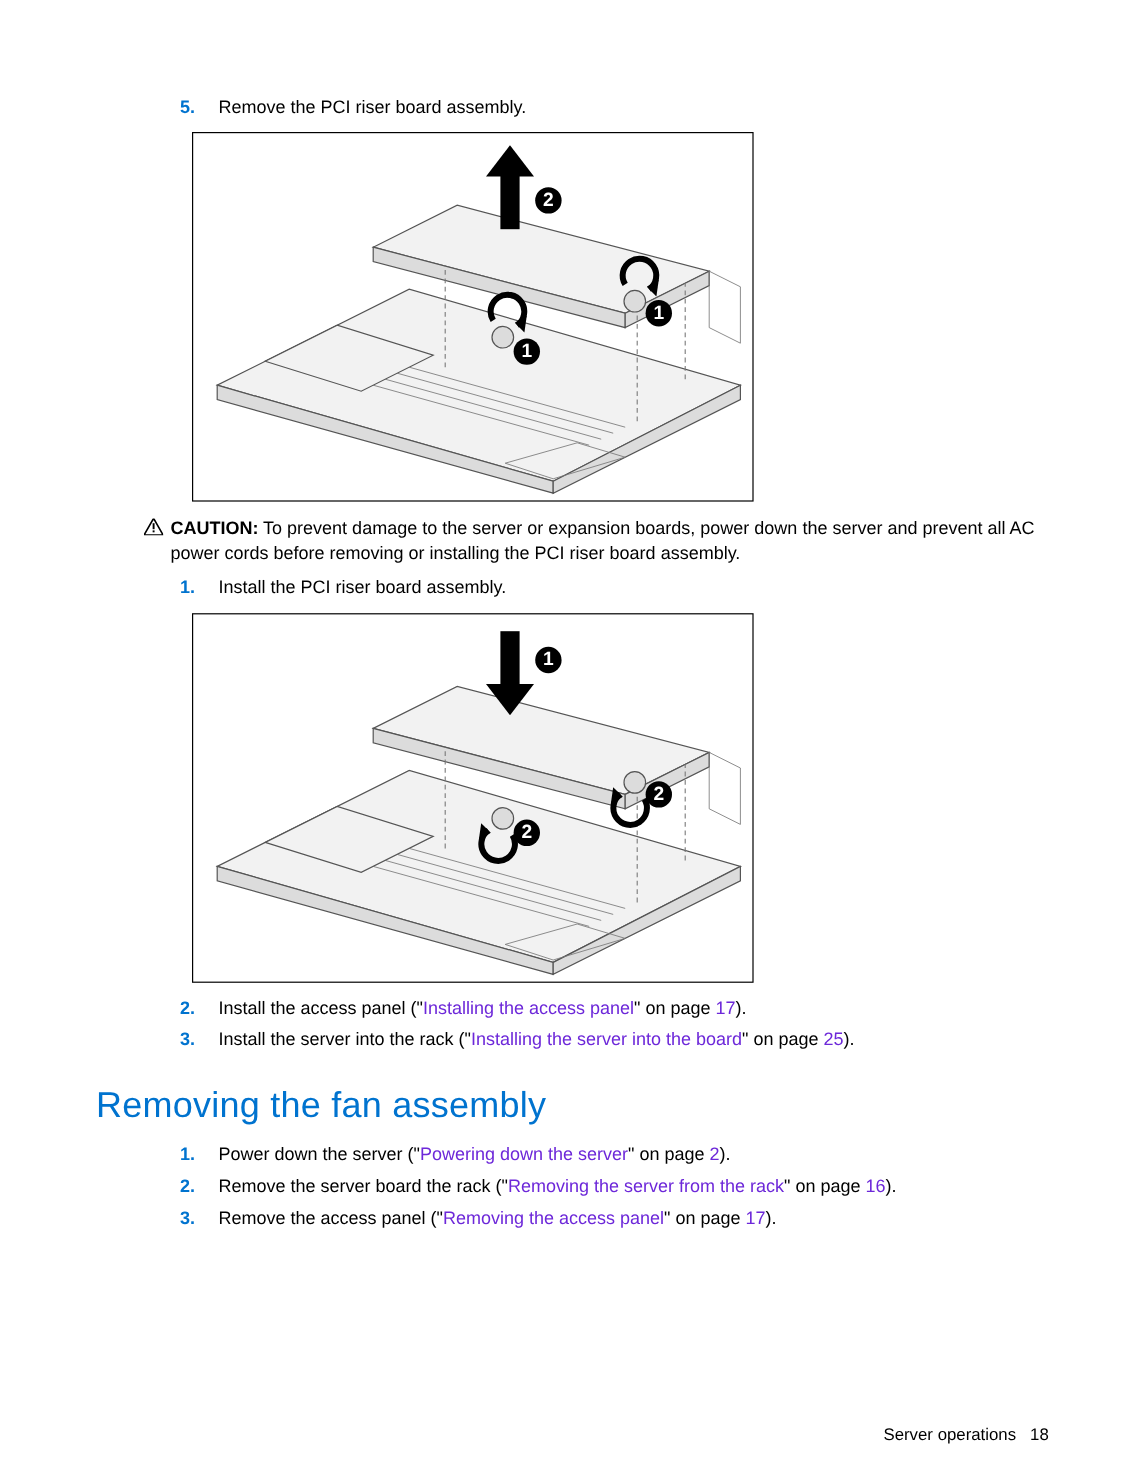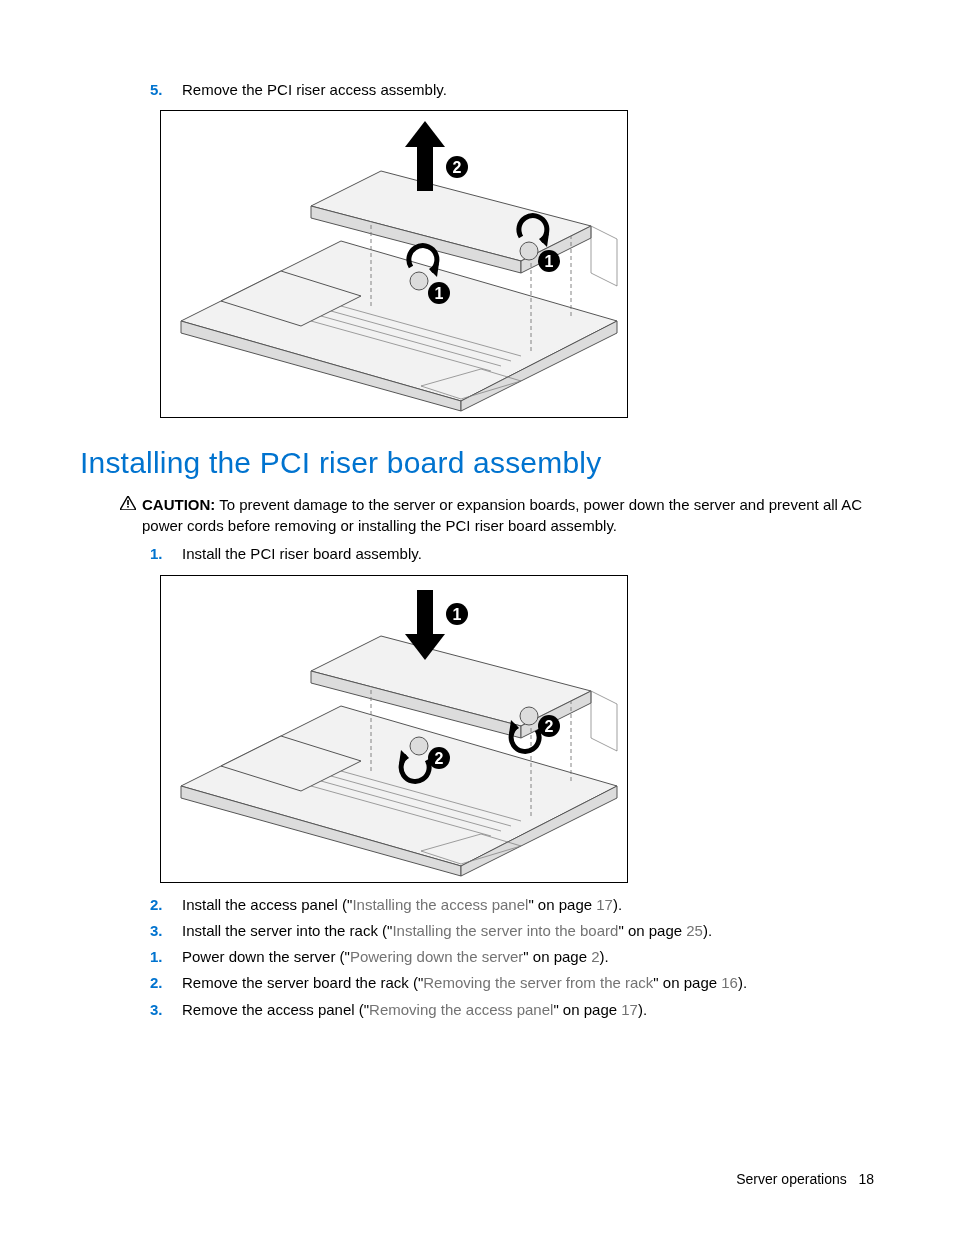--- a/index.html
+++ b/index.html
@@ -41,21 +41,21 @@
     line-height: 1.35;
   }
   ol.steps > li .num {
     position: absolute;
     left: 0;
     top: 0;
     color: #0073cf;
     font-weight: 700;
   }
   a.link {
-    color: #737373;
+    color: #6d28d9;
     text-decoration: none;
   }
   .pg {
     color: #0073cf;
   }
   .img-box {
     margin: 10px 0 12px 80px;
     border: 1px solid #000;
     background: #fff;
     position: relative;
@@ -74,42 +74,42 @@
     left: 0;
     top: 2px;
     width: 16px;
     height: 14px;
   }
   .caution-label {
     font-weight: 700;
   }
   .footer {
     position: absolute;
-    bottom: 48px;
+    bottom: 32px;
     right: 80px;
     font-size: 14px;
     color: #000;
   }
   .panel { fill: #f2f2f2; stroke: #555; }
   .shade { fill: #dcdcdc; stroke: #555; }
   .arrow-fill { fill: #000; }
   .callout-circle { fill: #000; }
   .callout-text { fill: #fff; font-weight: 700; font-size: 16px; text-anchor: middle; dominant-baseline: central; font-family: Arial; }
   .thin { stroke:#777; stroke-width:0.7; fill:none; }
   .dash { stroke:#777; stroke-width:0.9; fill:none; stroke-dasharray:4 3; }
 </style>
 </head>
 <body>
 
 <div class="page">
 
   <ol class="steps">
     <li>
       <span class="num">5.</span>
-      <span>Remove the PCI riser access assembly.</span>
+      <span>Remove the PCI riser board assembly.</span>
     </li>
   </ol>
 
   <div class="img-box img-a">
     <svg viewBox="0 0 466 306" width="466" height="306">
       <defs>
         <pattern id="hatch" patternUnits="userSpaceOnUse" width="6" height="6" patternTransform="rotate(45)">
           <rect width="6" height="6" fill="#eee"></rect>
           <line x1="0" y1="0" x2="0" y2="6" stroke="#888" stroke-width="1.2"></line>
         </pattern>
@@ -159,21 +159,20 @@
         <circle class="callout-circle" cx="388" cy="150" r="11"></circle>
         <text class="callout-text" x="388" y="150">1</text>
       </g>
       <g>
         <circle class="callout-circle" cx="296" cy="56" r="11"></circle>
         <text class="callout-text" x="296" y="56">2</text>
       </g>
     </svg>
   </div>
 
-  <div class="h1">Installing the PCI riser board assembly</div>
 
   <div class="caution-block">
     <svg class="caution-icon" viewBox="0 0 16 14">
       <polygon points="8,0 16,14 0,14" fill="none" stroke="#000" stroke-width="1.4"></polygon>
       <rect x="7.2" y="4" width="1.6" height="5" fill="#000"></rect>
       <rect x="7.2" y="10" width="1.6" height="1.6" fill="#000"></rect>
     </svg>
     <span class="caution-label">CAUTION:</span><span> To prevent damage to the server or expansion boards, power down the server and prevent all AC power cords before removing or installing the PCI riser board assembly.</span>
   </div>
 
@@ -237,20 +236,21 @@
     <li>
       <span class="num">2.</span>
       <span>Install the access panel ("</span><a href="#" class="link">Installing the access panel</a><span>" on page </span><a href="#" class="link pg">17</a><span>).</span>
     </li>
     <li>
       <span class="num">3.</span>
       <span>Install the server into the rack ("</span><a href="#" class="link">Installing the server into the board</a><span>" on page </span><a href="#" class="link pg">25</a><span>).</span>
     </li>
   </ol>
 
+  <div class="h1">Removing the fan assembly</div>
 
   <ol class="steps">
     <li>
       <span class="num">1.</span>
       <span>Power down the server ("</span><a href="#" class="link">Powering down the server</a><span>" on page </span><a href="#" class="link pg">2</a><span>).</span>
     </li>
     <li>
       <span class="num">2.</span>
       <span>Remove the server board the rack ("</span><a href="#" class="link">Removing the server from the rack</a><span>" on page </span><a href="#" class="link pg">16</a><span>).</span>
     </li>

